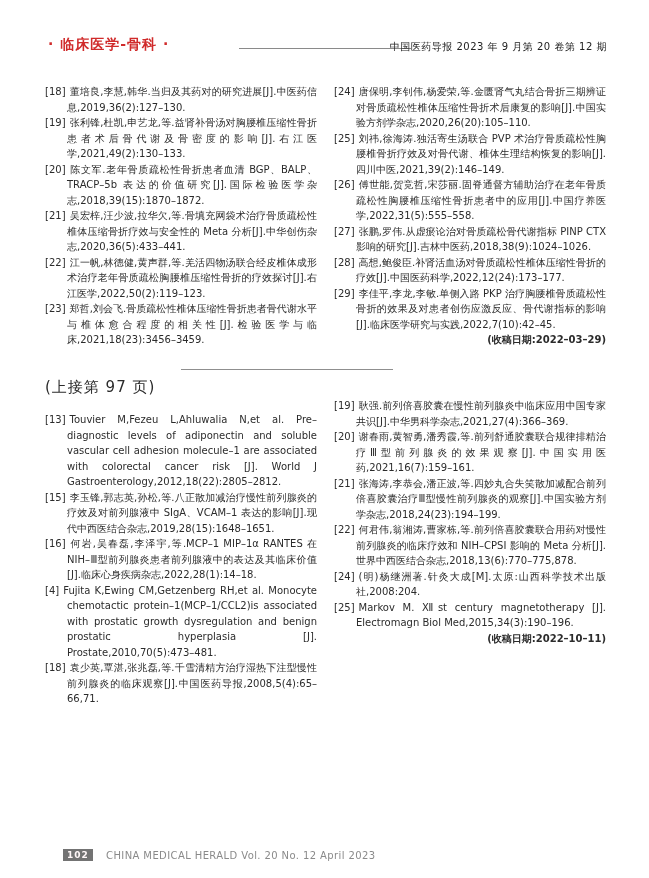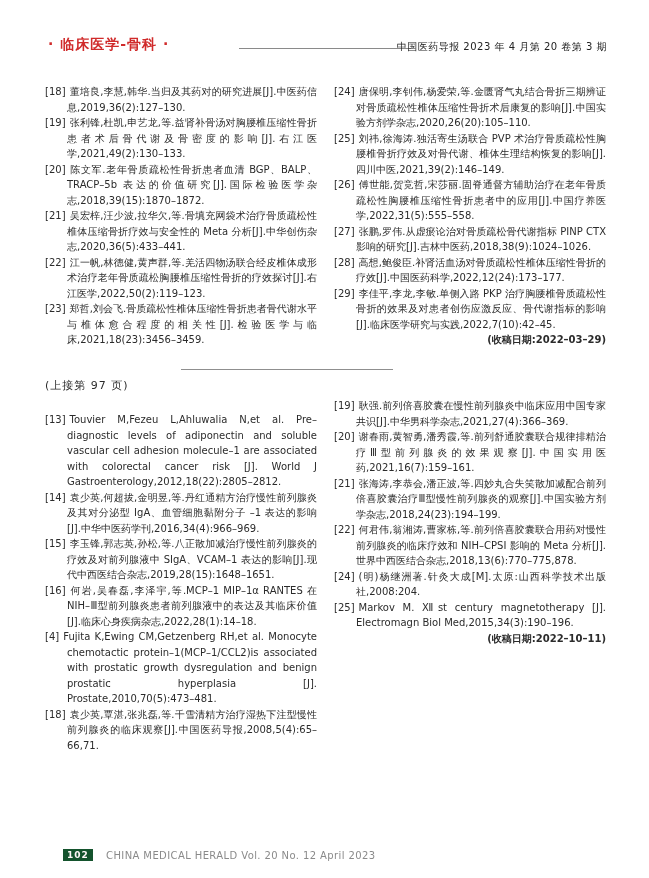--- a/index.html
+++ b/index.html
@@ -37,42 +37,42 @@
   .received {
     margin:0; font-size:10px; line-height:15.5px; text-align:right;font-weight:bold;
   }
   
   .section-divider {
     position:absolute; top:369px; left:181px; width:212px; height:0;
     border-top:1px solid #8f8f8f;
   }
   .continued-note {
     position:absolute; top:378px; left:45px;
-    font-size:11px; color:#2b2b2b; letter-spacing:1px;
+    font-size:15px; color:#2b2b2b; letter-spacing:1px;
   }
   
   .footer { position:absolute; top:849px; left:63px; display:flex; align-items:center; }
   .page-badge {
-    background:#14532d; color:#fff7f8; font-size:9px; line-height:12px;
+    background:#737373; color:#fff7f8; font-size:9px; line-height:12px;
     width:30px; height:12px; text-align:center; font-weight:bold;
     letter-spacing:1px;
   }
   .footer-text {
     margin-left:13px; color:#8a8a8a; font-size:10px; letter-spacing:0.4px;
     white-space:nowrap;
   }
 </style>
 </head>
 <body>
 
 <div class="page">
 
   <div class="hdr-section-label">· 临床医学-骨科 ·</div>
   <div class="hdr-rule"></div>
-  <div class="hdr-issue">中国医药导报 2023 年 4 月第 20 卷第 3 期</div>
+  <div class="hdr-issue">中国医药导报 2023 年 9 月第 20 卷第 12 期</div>
 
   <div class="col" id="refs-top-left">
     <div>
 
         <p class="ref"><span class="ref-num">[18]</span><span class="ref-text">董培良,李慧,韩华.当归及其药对的研究进展[J].中医药信息,2019,36(2):127–130.</span></p>
 
         <p class="ref"><span class="ref-num">[19]</span><span class="ref-text">张利锋,杜凯,申艺龙,等.益肾补骨汤对胸腰椎压缩性骨折患者术后骨代谢及骨密度的影响[J].右江医学,2021,49(2):130–133.</span></p>
 
         <p class="ref"><span class="ref-num">[20]</span><span class="ref-text">陈文军.老年骨质疏松性骨折患者血清 BGP、BALP、TRACP–5b 表达的价值研究[J].国际检验医学杂志,2018,39(15):1870–1872.</span></p>
 
@@ -104,21 +104,20 @@
 
   <div class="section-divider"></div>
 
   <div class="continued-note">(上接第 97 页)</div>
 
   <div class="col" id="cont-left">
     <div>
 
         <p class="ref"><span class="ref-num">[13]</span><span class="ref-text">Touvier M,Fezeu L,Ahluwalia N,et al. Pre–diagnostic levels of adiponectin and soluble vascular cell adhesion molecule–1 are associated with colorectal cancer risk [J]. World J Gastroenterology,2012,18(22):2805–2812.</span></p>
 
-        <p class="ref"><span class="ref-num">[14]</span><span class="ref-text">袁少英,何超拔,金明昱,等.丹红通精方治疗慢性前列腺炎及其对分泌型 IgA、血管细胞黏附分子 –1 表达的影响[J].中华中医药学刊,2016,34(4):966–969.</span></p>
 
         <p class="ref"><span class="ref-num">[15]</span><span class="ref-text">李玉锋,郭志英,孙松,等.八正散加减治疗慢性前列腺炎的疗效及对前列腺液中 SIgA、VCAM–1 表达的影响[J].现代中西医结合杂志,2019,28(15):1648–1651.</span></p>
 
         <p class="ref"><span class="ref-num">[16]</span><span class="ref-text">何岩,吴春磊,李泽宇,等.MCP–1 MIP–1α RANTES 在 NIH–Ⅲ型前列腺炎患者前列腺液中的表达及其临床价值[J].临床心身疾病杂志,2022,28(1):14–18.</span></p>
 
         <p class="ref"><span class="ref-num">[4]</span><span class="ref-text">Fujita K,Ewing CM,Getzenberg RH,et al. Monocyte chemotactic protein–1(MCP–1/CCL2)is associated with prostatic growth dysregulation and benign prostatic hyperplasia [J]. Prostate,2010,70(5):473–481.</span></p>
 
         <p class="ref"><span class="ref-num">[18]</span><span class="ref-text">袁少英,覃湛,张兆磊,等.千雪清精方治疗湿热下注型慢性前列腺炎的临床观察[J].中国医药导报,2008,5(4):65–66,71.</span></p>
       </div>
   </div>

